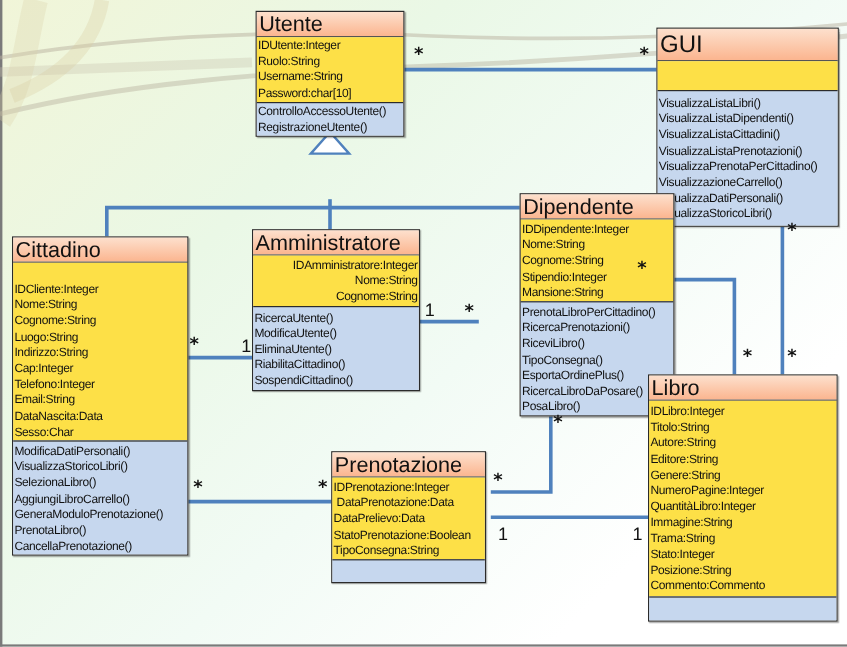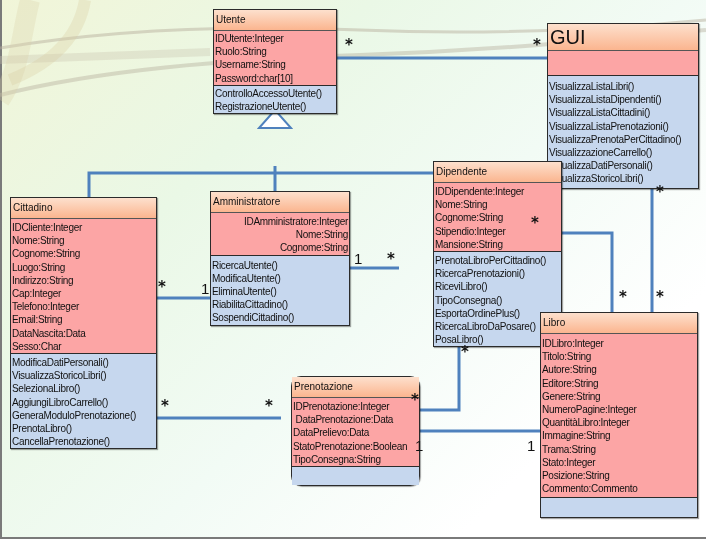--- a/index.html
+++ b/index.html
@@ -14,24 +14,24 @@
   }
   .swoosh { position:absolute; left:0; top:0; width:706px; height:200px; pointer-events:none; }
   svg.links { position:absolute; left:0; top:0; width:706px; height:539px; }
   .cls {
     position:absolute; border:1px solid #2b2b2b; background:#ece8df;
     box-shadow:1px 1px 1px rgba(0,0,0,0.35); font-size:10px; color:#111;
     font-family: "Liberation Sans Narrow", "Liberation Sans", sans-serif;
   }
   .cls .hd {
     background: linear-gradient(#fde0cd, #fbb58f);
-    border-bottom:1px solid #555; padding:0 2px; font-size:10px; line-height:20px;
+    border-bottom:1px solid #555; padding:0 2px; font-size:18px; line-height:20px;
     white-space:nowrap;
   }
-  .cls .attrs { background:#fca5a5; padding:1px 1px 0 1px; }
+  .cls .attrs { background:#fde047; padding:1px 1px 0 1px; }
   .cls .ops { background:#c6d7ee; border-top:1px solid #2b2b2b; padding:1px 1px 0 1px; }
   .cls .row { line-height:13.2px; white-space:nowrap; letter-spacing:-0.3px; transform-origin:left; }
   .mult { position:absolute; font-size:15px; font-weight:bold; color:#111; font-family:"DejaVu Sans", sans-serif; }
   .mult1 { position:absolute; font-size:15px; color:#111; font-family:"Liberation Sans", sans-serif; }
 </style>
 </head>
 <body>
 
 <div class="frame"></div>
 
@@ -92,21 +92,21 @@
     <div class="row">VisualizzaListaPrenotazioni()</div>
     <div class="row">VisualizzaPrenotaPerCittadino()</div>
     <div class="row">VisualizzazioneCarrello()</div>
     <div class="row">VisualizzaDatiPersonali()</div>
     <div class="row">VisualizzaStoricoLibri()</div>
   </div>
 </div>
 
 <div class="cls" style="left:10px;top:197px;width:145px;">
   <div class="hd">Cittadino</div>
-  <div class="attrs" style="padding-top:2px;">
+  <div class="attrs" style="padding-top:16px;">
     <div class="row">IDCliente:Integer</div>
     <div class="row">Nome:String</div>
     <div class="row">Cognome:String</div>
     <div class="row">Luogo:String</div>
     <div class="row">Indirizzo:String</div>
     <div class="row">Cap:Integer</div>
     <div class="row">Telefono:Integer</div>
     <div class="row">Email:String</div>
     <div class="row">DataNascita:Data</div>
     <div class="row">Sesso:Char</div>
@@ -151,21 +151,21 @@
     <div class="row">PrenotaLibroPerCittadino()</div>
     <div class="row">RicercaPrenotazioni()</div>
     <div class="row">RiceviLibro()</div>
     <div class="row">TipoConsegna()</div>
     <div class="row">EsportaOrdinePlus()</div>
     <div class="row">RicercaLibroDaPosare()</div>
     <div class="row">PosaLibro()</div>
   </div>
 </div>
 
-<div class="cls" style="left:291px;top:376px;width:127px;border-radius:10px;">
+<div class="cls" style="left:276px;top:376px;width:127px;">
   <div class="hd">Prenotazione</div>
   <div class="attrs" style="padding-top:2px;">
     <div class="row">IDPrenotazione:Integer</div>
     <div class="row" style="white-space:pre;"> DataPrenotazione:Data</div>
     <div class="row">DataPrelievo:Data</div>
     <div class="row">StatoPrenotazione:Boolean</div>
     <div class="row">TipoConsegna:String</div>
   </div>
   <div class="ops" style="height:17px;"></div>
 </div>

